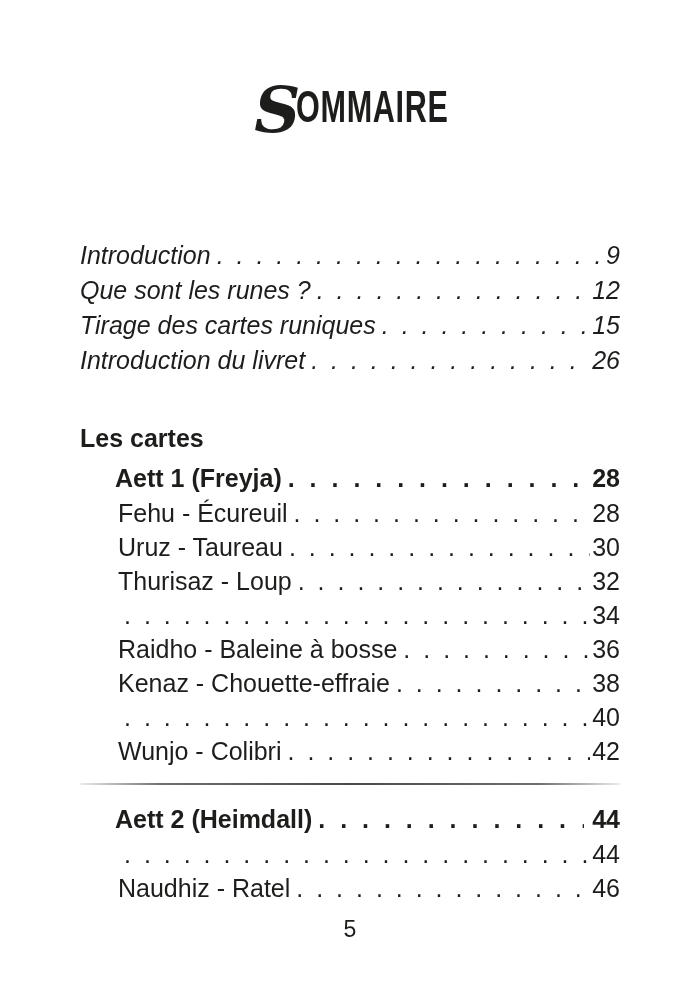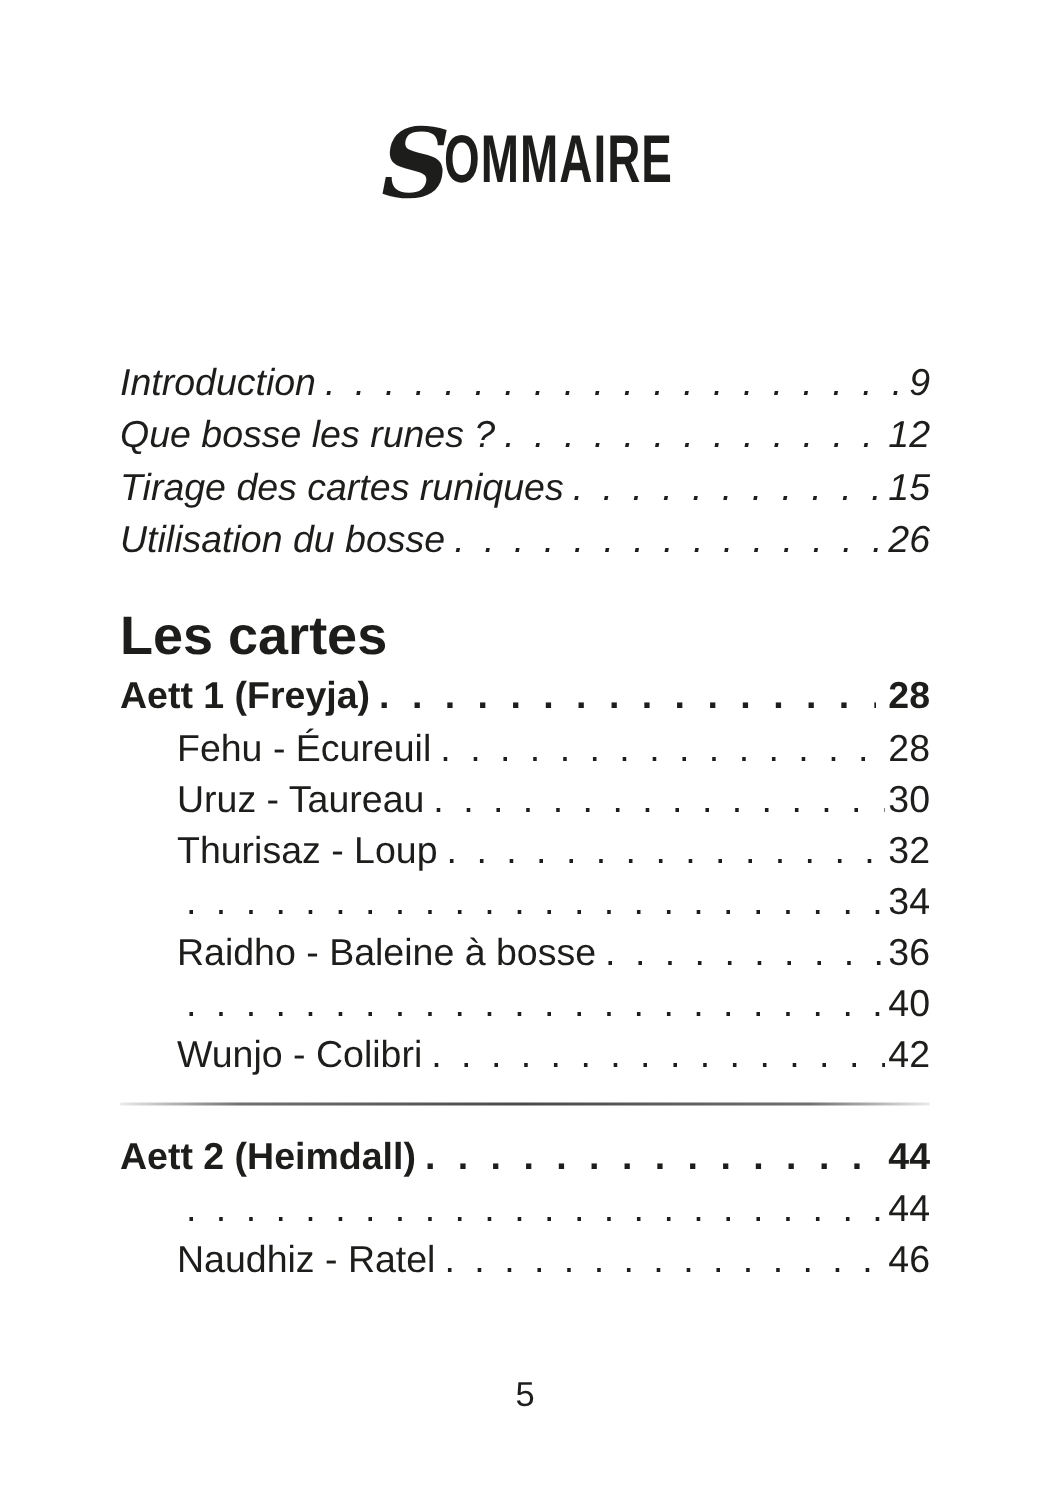--- a/index.html
+++ b/index.html
@@ -65,27 +65,27 @@
   }
   .toc-dots::after {
     content: ". . . . . . . . . . . . . . . . . . . . . . . . . . . . . . . . . . . . . . . . . . . . . . . . . . . . . . . . . . . .";
   }
   .toc-page { flex: 0 0 auto; text-align: right; }
 
   .intro { margin-top: 86px; }
   .intro .toc-row { font-style: italic; height: 35px; }
 
   .cards-heading {
-    margin-top: 24px;
-    font-size: 36px;
+    margin-top: 38px;
+    font-size: 25px;
     font-weight: 700;
     height: 44px;
     line-height: 44px;
   }
-  .section-head .toc-row { font-weight: 700; height: 36px; line-height: 36px; }
+  .section-head .toc-row { font-weight: 700; height: 36px; line-height: 36px; margin-left: 35px; }
   .section-head .toc-dots { letter-spacing: 4px; margin-right: 8px; }
   .toc-row.indent { padding-left: 38px; height: 34px; line-height: 34px; }
 
   .divider {
     height: 2px;
     margin: 15px 0 16px 0;
     background: linear-gradient(90deg,
       rgba(120,120,120,0.15) 0%,
       #6f6f6f 15%,
       #4a4a4a 50%,
@@ -115,31 +115,31 @@
     </div>
   </div>
 
   <div class="toc intro">
     <div class="toc-row">
       <span class="toc-label">Introduction</span>
       <span class="toc-dots"></span>
       <span class="toc-page">9</span>
     </div>
     <div class="toc-row">
-      <span class="toc-label">Que bosse les runes ?</span>
+      <span class="toc-label">Que sont les runes ?</span>
       <span class="toc-dots"></span>
       <span class="toc-page">12</span>
     </div>
     <div class="toc-row">
       <span class="toc-label">Tirage des cartes runiques</span>
       <span class="toc-dots"></span>
       <span class="toc-page">15</span>
     </div>
     <div class="toc-row">
-      <span class="toc-label">Utilisation du bosse</span>
+      <span class="toc-label">Introduction du livret</span>
       <span class="toc-dots"></span>
       <span class="toc-page">26</span>
     </div>
   </div>
 
   <div class="cards-heading">Les cartes</div>
 
   <div class="toc section-head">
     <div class="toc-row">
       <span class="toc-label">Aett 1 (Freyja)</span>
@@ -167,20 +167,25 @@
     <div class="toc-row indent">
       <span class="toc-dots"></span>
       <span class="toc-page">34</span>
     </div>
     <div class="toc-row indent">
       <span class="toc-label">Raidho - Baleine à bosse</span>
       <span class="toc-dots"></span>
       <span class="toc-page">36</span>
     </div>
     <div class="toc-row indent">
+      <span class="toc-label">Kenaz - Chouette-effraie</span>
+      <span class="toc-dots"></span>
+      <span class="toc-page">38</span>
+    </div>
+    <div class="toc-row indent">
       <span class="toc-dots"></span>
       <span class="toc-page">40</span>
     </div>
     <div class="toc-row indent">
       <span class="toc-label">Wunjo - Colibri</span>
       <span class="toc-dots"></span>
       <span class="toc-page">42</span>
     </div>
   </div>
 

